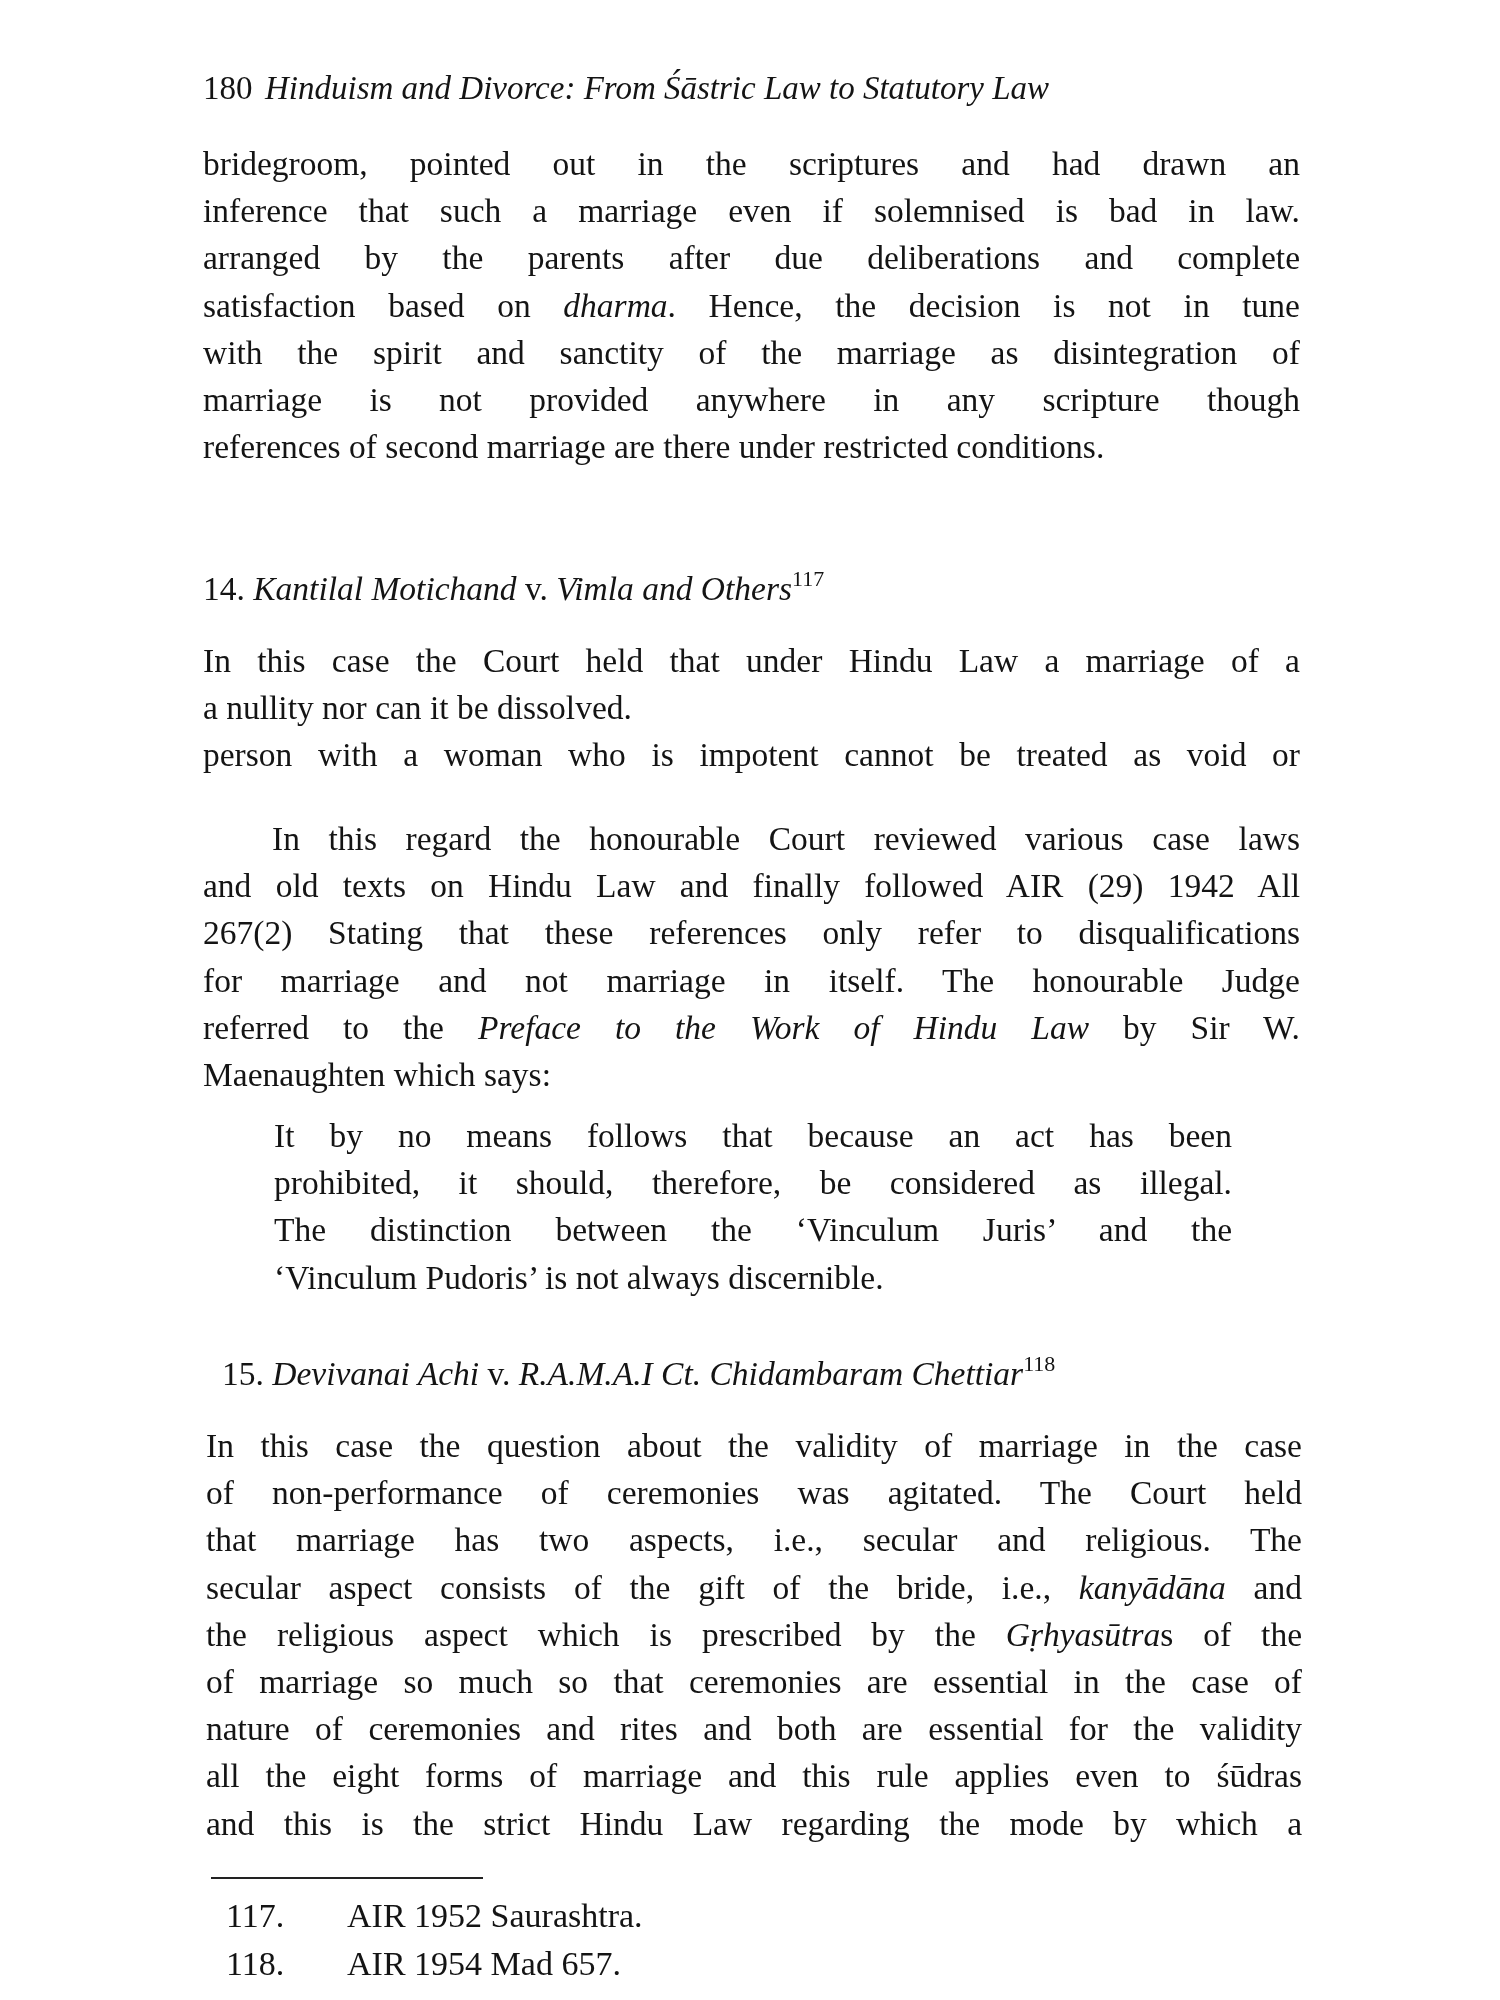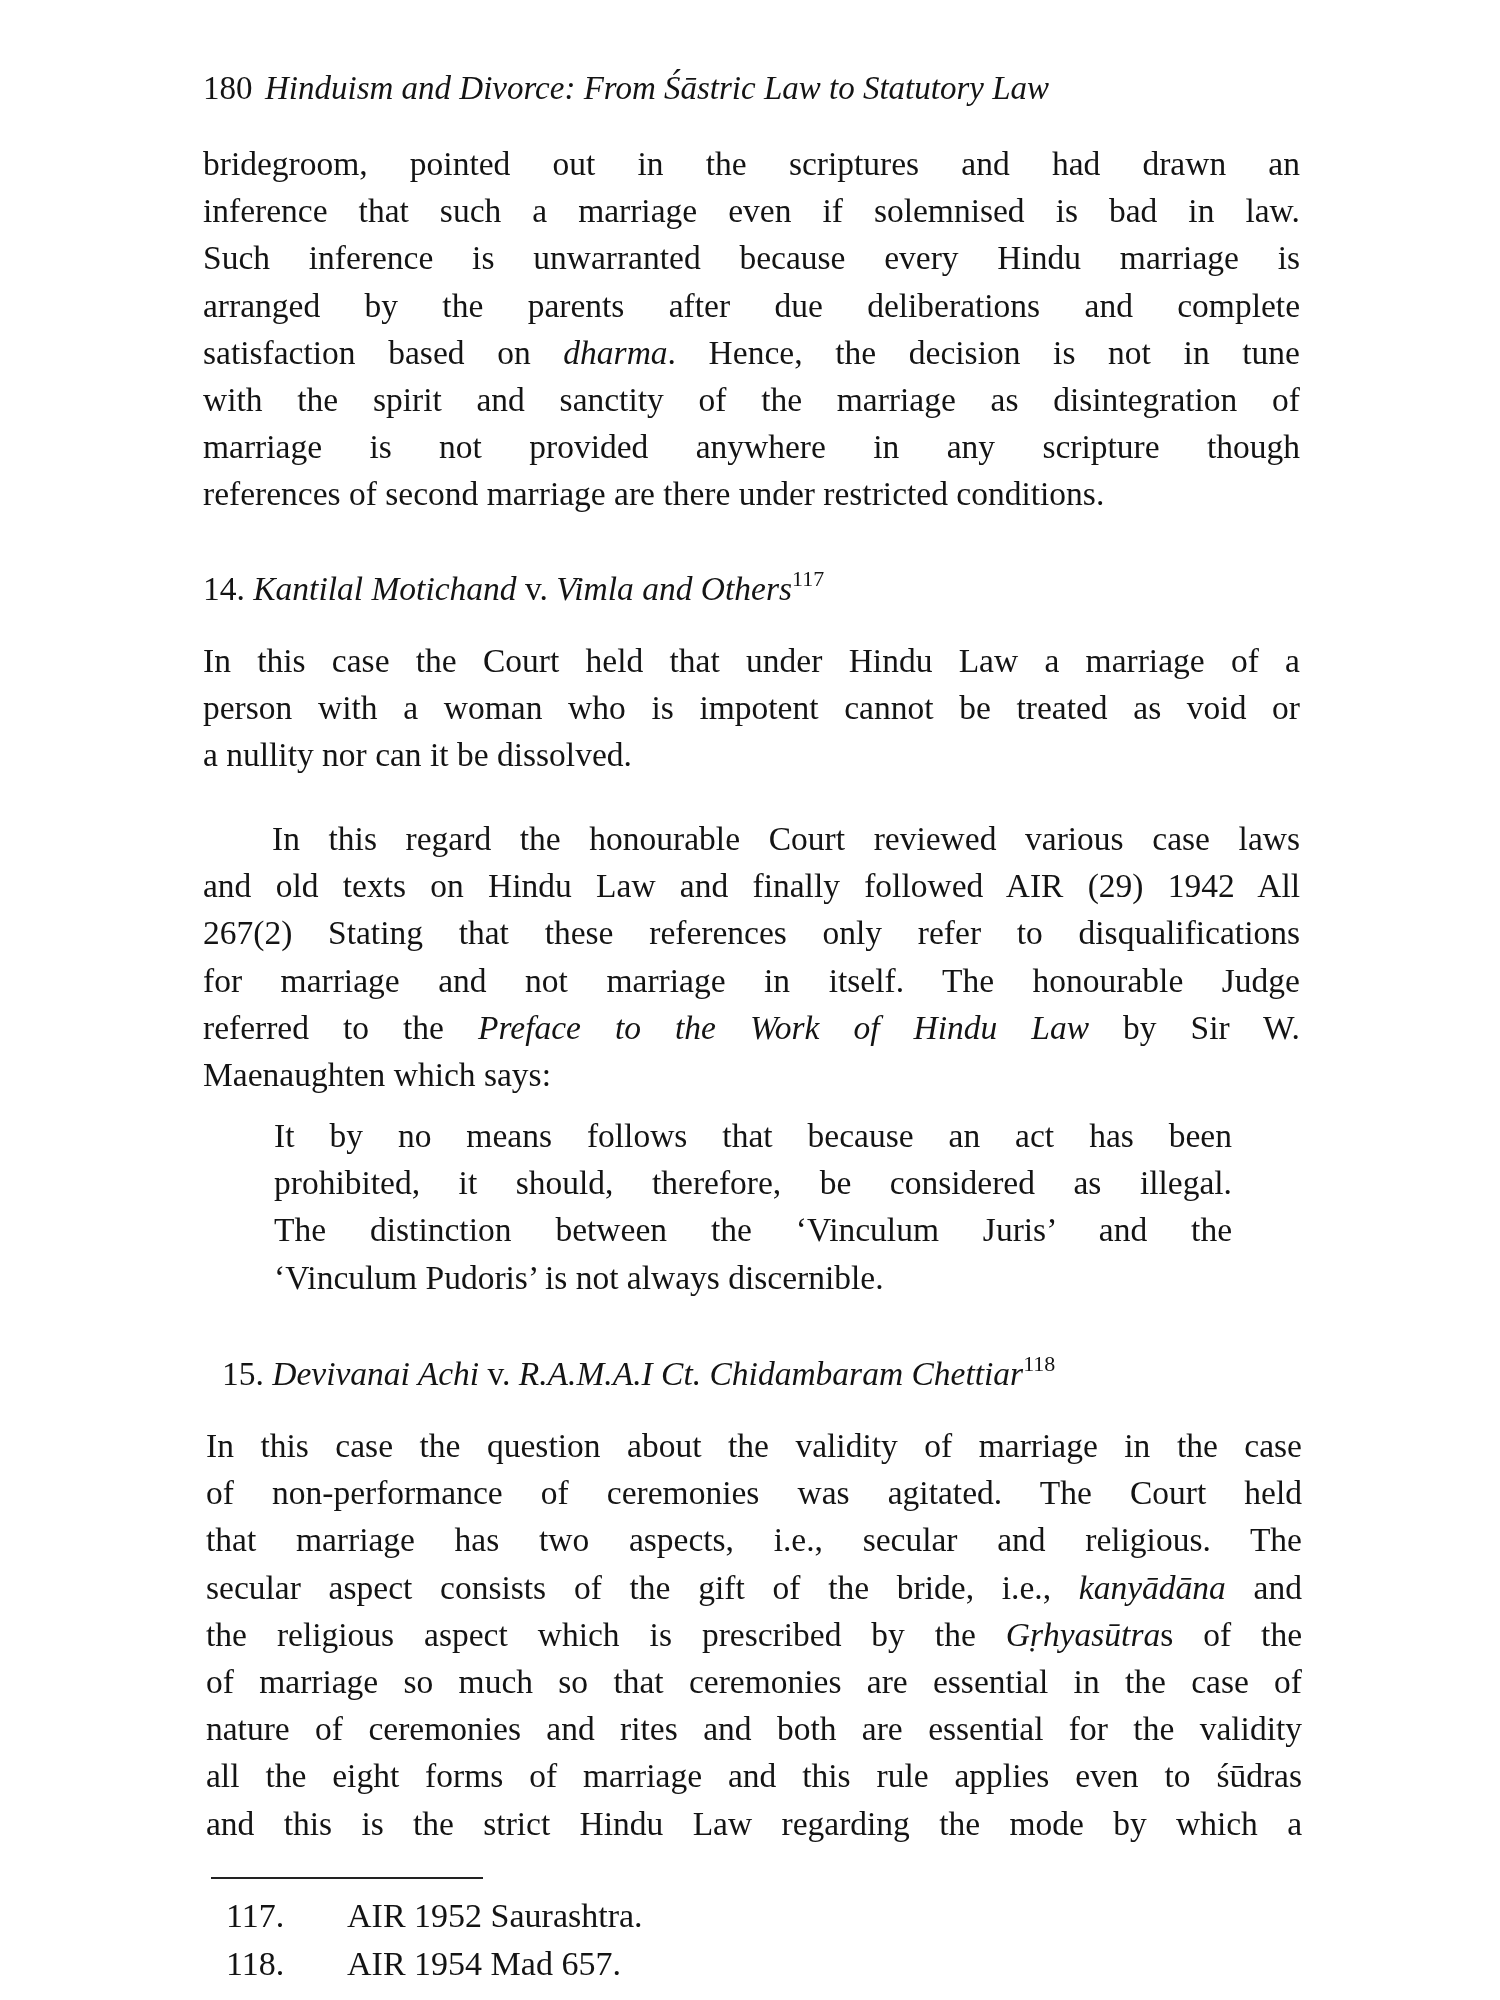--- a/index.html
+++ b/index.html
@@ -25,39 +25,38 @@
 
 <div class="page">
 
   <div class="running-head">
     <span class="pno">180</span><span class="title">Hinduism and Divorce: From Śāstric Law to Statutory Law</span>
   </div>
 
   <div class="block" style="top:140px;">
     <span class="line">bridegroom, pointed out in the scriptures and had drawn an</span>
     <span class="line">inference that such a marriage even if solemnised is bad in law.</span>
-    <span class="line">Such inference is unwarranted because every Hindu marriage is</span>
     <span class="line">arranged by the parents after due deliberations and complete</span>
     <span class="line"><span>satisfaction based on </span><em>dharma</em><span>. Hence, the decision is not in tune</span></span>
     <span class="line">with the spirit and sanctity of the marriage as disintegration of</span>
     <span class="line">marriage is not provided anywhere in any scripture though</span>
     <span class="line last">references of second marriage are there under restricted conditions.</span>
   </div>
 
   <div class="heading" style="top:567px;">
     <span>14.</span>
     <i>Kantilal Motichand</i>
     <span>v.</span>
     <i>Vimla and Others</i><sup>117</sup>
   </div>
 
   <div class="block" style="top:637px;">
     <span class="line">In this case the Court held that under Hindu Law a marriage of a</span>
+    <span class="line last">a nullity nor can it be dissolved.</span>
     <span class="line">person with a woman who is impotent cannot be treated as void or</span>
-    <span class="line last">a nullity nor can it be dissolved.</span>
   </div>
 
   <div class="block" style="top:799px;margin-top:16px;">
     <span class="line" style="padding-left:69px;">In this regard the honourable Court reviewed various case laws</span>
     <span class="line">and old texts on Hindu Law and finally followed AIR (29) 1942 All</span>
     <span class="line">267(2) Stating that these references only refer to disqualifications</span>
     <span class="line">for marriage and not marriage in itself. The honourable Judge</span>
     <span class="line"><span>referred to the </span><em>Preface to the Work of Hindu Law</em><span> by Sir W.</span></span>
     <span class="line last">Maenaughten which says:</span>
   </div>

